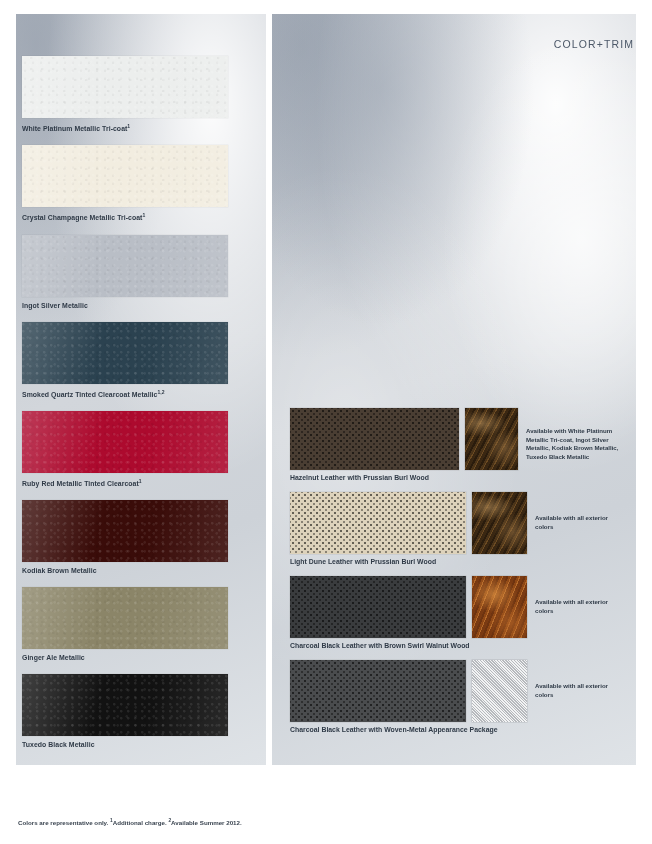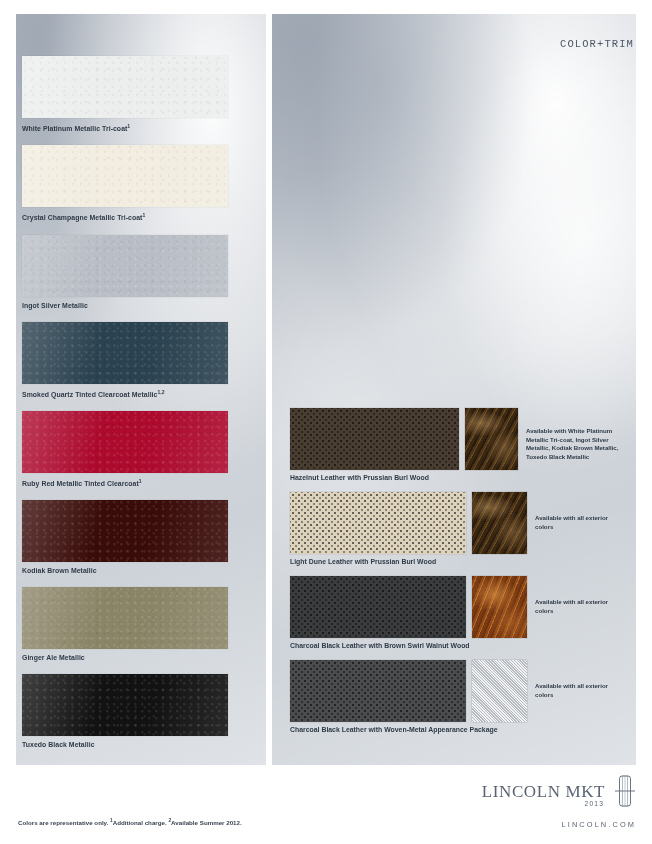--- a/index.html
+++ b/index.html
@@ -26,21 +26,21 @@
     content:"";position:absolute;inset:0;pointer-events:none;
     background:
       radial-gradient(60% 45% at 30% 10%, rgba(148,158,172,.45) 0%, rgba(148,158,172,0) 70%),
       radial-gradient(55% 40% at 85% 30%, rgba(255,255,255,.75) 0%, rgba(255,255,255,0) 70%),
       radial-gradient(70% 50% at 20% 55%, rgba(255,255,255,.35) 0%, rgba(255,255,255,0) 70%);
   }
 
   
   .section-title{
     position:absolute;right:18px;top:38px;
-    font-size:10.5px;letter-spacing:1.1px;color:#4c5868;font-weight:400;font-family:Liberation Mono, monospace;
+    font-size:10.5px;letter-spacing:1.1px;color:#4c5868;font-weight:400;
   }
 
   
   .ext-list{position:absolute;left:22px;top:56px;width:206px;}
   .ext-item{margin-bottom:13px;}
   .ext-chip{
     width:206px;height:62px;display:block;position:relative;overflow:hidden;
     box-shadow:0 0 0 .5px rgba(0,0,0,.06);
   }
   .ext-chip::after{
@@ -208,33 +208,18 @@
       <div class="int-item">
         <div class="int-row">
           <div class="leather" style="background: rgb(74, 76, 78);"></div>
           <div class="wood metal"></div>
           <div class="avail">Available with all exterior colors</div>
         </div>
         <div class="int-label">Charcoal Black Leather with Woven-Metal Appearance Package</div>
       </div>
     </div>
 
-  <div class="brand">
-    <div class="brand-row">
-      <div class="wordmark">
-        <span>LINCOLN MKT</span>
-        <span class="year">2013</span>
-      </div>
-      <svg class="emblem" width="22" height="34" viewBox="0 0 22 34">
-        <rect x="5.5" y="2" width="11" height="30" rx="2.5" fill="none" stroke="#6a7482" stroke-width="1"></rect>
-        <rect x="8.3" y="2" width="5.4" height="30" fill="none" stroke="#8d96a2" stroke-width=".7"></rect>
-        <line x1="1" y1="17" x2="21" y2="17" stroke="#6a7482" stroke-width="1"></line>
-        <line x1="11" y1="2" x2="11" y2="32" stroke="#9aa2ad" stroke-width=".6"></line>
-      </svg>
-    </div>
-    <div class="site">LINCOLN.COM</div>
-  </div>
 
   <div class="disclaimer">
     <span>Colors are representative only. </span><sup>1</sup><span>Additional charge. </span><sup>2</sup><span>Available Summer 2012.</span>
   </div>
 
 </div>
 
 </body></html>

